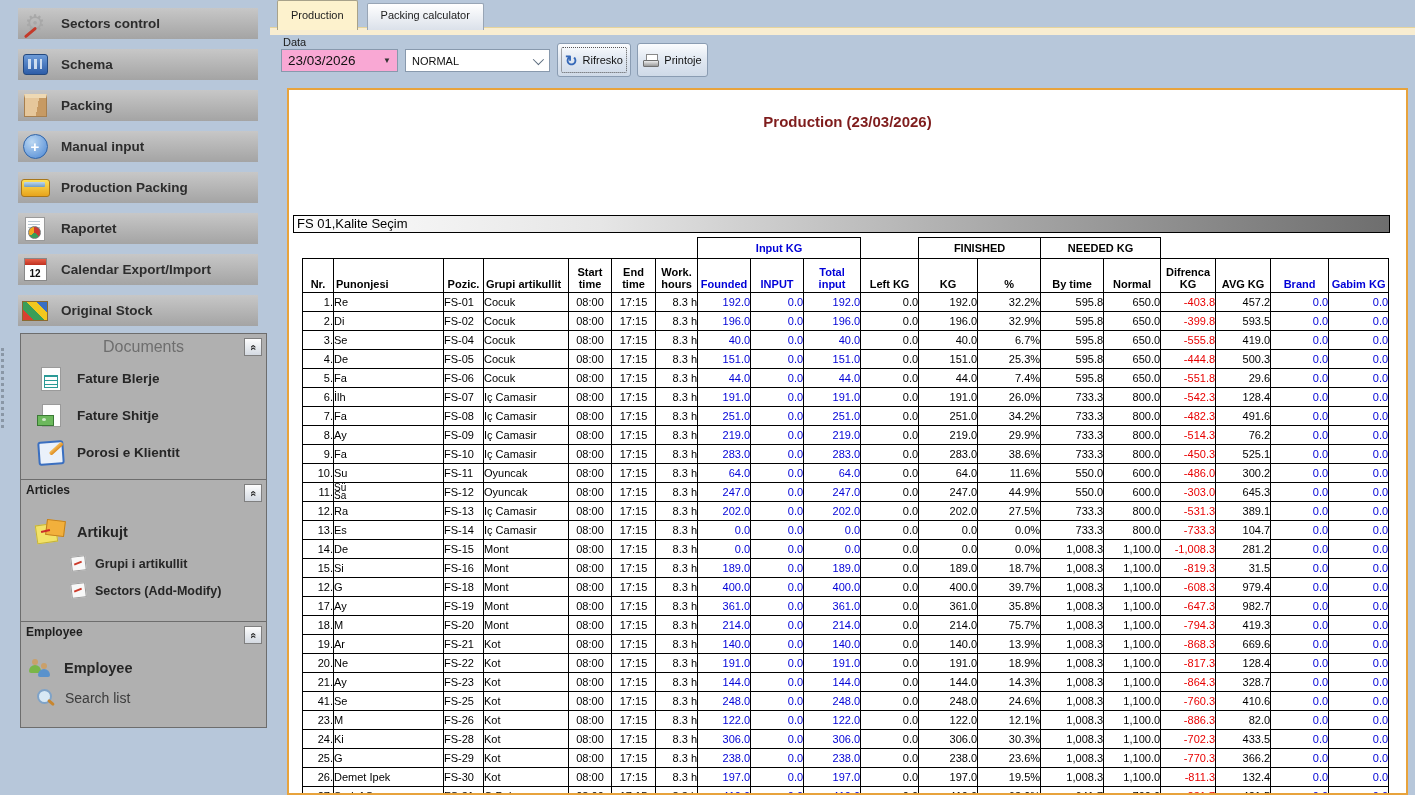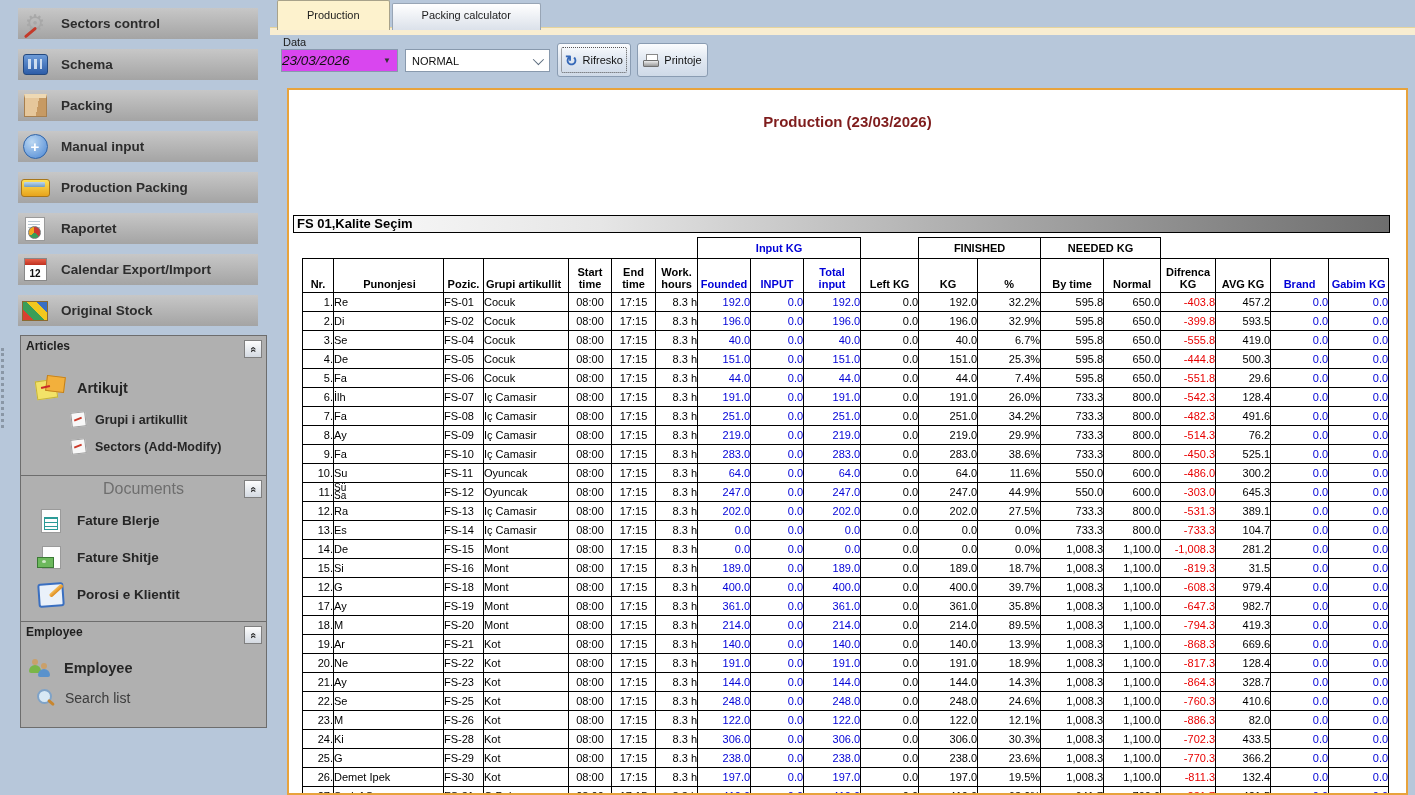--- a/index.html
+++ b/index.html
@@ -77,26 +77,26 @@
   .pitem .plabel{font-size:13.5px;font-weight:bold;color:#262626;}
   .pitem.sub{padding-left:50px;}
   .pitem.sub .plabel{font-size:12.5px;}
   .pitem.dim .plabel{font-weight:normal;color:#3c3c3c;font-size:14px;}
   .row-h36{height:37px;}  .row-h33{height:33px;}  .row-h28{height:27px;}
 
   
   .main{position:absolute;left:270px;top:0;width:1145px;height:795px;}
   .tabbar{position:absolute;left:7px;top:0;display:flex;align-items:flex-end;z-index:2;}
   .tab{font-size:11px;color:#1c1c1c;border:1px solid #98a5b5;border-bottom:none;border-radius:2px 2px 0 0;
-       background:linear-gradient(#ffffff,#dbe1ea);padding:5px 29px 5px;margin-right:2px;position:relative;top:0;cursor:pointer;height:16px;}
+       background:linear-gradient(#ffffff,#dbe1ea);padding:5px 13px 5px;margin-right:9px;position:relative;top:0;cursor:pointer;height:16px;}
   .tab.active{background:#fdf2cd;padding-top:8px;border-color:#a8a28a;z-index:3;}
   .tabstrip{position:absolute;left:0;top:27px;width:1145px;height:7px;background:#f8edd1;border-top:1px solid #e6d49c;}
   .data-label{position:absolute;left:13px;top:36px;font-size:11px;color:#1a1a1a;}
-  .date-field{position:absolute;left:11px;top:49px;width:117px;height:23px;background:#d946ef;border:1px solid #8899ad;
-      display:flex;align-items:center;font-size:13.5px;color:#111;box-sizing:border-box;cursor:text;font-style:italic;}
+  .date-field{position:absolute;left:11px;top:49px;width:117px;height:23px;background:#f9a8d4;border:1px solid #8899ad;
+      display:flex;align-items:center;font-size:13.5px;color:#111;padding-left:6px;box-sizing:border-box;cursor:text;}
   .date-arrow{margin-left:auto;padding-right:6px;font-size:8px;color:#333;}
   .combo{position:absolute;left:135px;top:49px;width:145px;height:23px;background:#fff;border:1px solid #8899ad;
       display:flex;align-items:center;font-size:11px;color:#111;padding-left:6px;box-sizing:border-box;cursor:pointer;}
   .combo-chev{margin-left:auto;margin-right:8px;width:7px;height:7px;border-right:1px solid #5a6b7d;border-bottom:1px solid #5a6b7d;
       transform:rotate(45deg) translateY(-2px);}
   .btn{position:absolute;top:43px;height:32px;border:1px solid #8a9cb2;border-radius:3px;
       background:linear-gradient(#fbfcfe,#e2e9f2 45%,#cfdae8);display:flex;align-items:center;justify-content:center;gap:5px;
       font-size:11px;color:#111;cursor:pointer;}
   .btn-rifresko{left:287px;width:72px;}
   .btn-printoje{left:367px;width:69px;}
@@ -105,21 +105,21 @@
   .printer{width:16px;height:13px;position:relative;}
   .printer i{position:absolute;left:3px;top:0;width:10px;height:5px;background:#fff;border:1px solid #888;}
   .printer b{position:absolute;left:0;bottom:0;width:16px;height:7px;background:linear-gradient(#ececec,#9a9a9a);border:1px solid #707070;border-radius:1px;box-sizing:border-box;}
 
   
   .report{position:absolute;left:17px;top:88px;width:1121px;height:707px;background:#fff;
       border:2px solid #e8a33c;box-sizing:border-box;overflow:hidden;}
   .report-title{position:absolute;left:0;top:23px;width:100%;text-align:center;font-size:15px;font-weight:bold;color:#7f1d1d;}
   .section-bar{position:absolute;left:4px;top:125px;width:1097px;height:18px;border:1px solid #000;box-sizing:border-box;
       background:linear-gradient(90deg,#fdfdfd,#e6e6e6 28%,#a2a2a2 68%,#6e6e6e);
-      font-size:13px;font-weight:bold;color:#000;line-height:16px;padding-left:3px;}
+      font-size:13px;font-weight:normal;color:#000;line-height:16px;padding-left:3px;}
   .prod-table{position:absolute;left:13px;top:147px;border-collapse:collapse;table-layout:fixed;width:1086px;
       font-size:11px;color:#000;}
   .prod-table th,.prod-table td{border:1px solid #000;overflow:hidden;padding:0;}
   .prod-table td{height:18px;}
   .grp td,.grp th{height:20px;}
   .g-pad{border:none !important;border-bottom:1px solid #000;}
   .g-side{border-top:none !important;}
   .g-box{font-weight:bold;text-align:center;}
   .hdr th{height:31px;vertical-align:bottom;text-align:center;font-weight:bold;white-space:pre-line;line-height:12px;padding-bottom:2px;}
   .blue{color:#0000d8;}
@@ -196,20 +196,51 @@
         <span class="nlabel">Calendar Export/Import</span>
       </div>
       <div class="nav-btn">
         <span class="nicon">
             <span class="mosaic"></span>
           </span>
         <span class="nlabel">Original Stock</span>
       </div>
     </div>
 
+    <div class="panel panel-docs">
+      <div class="panel-header-center">Documents</div>
+      <div class="collapse-btn">
+          <span class="chevs">«</span>
+        </div>
+      <div class="pitem row-h36">
+        <span class="nicon">
+            <span class="invoice-doc">
+              <i></i>
+            </span>
+          </span>
+        <span class="plabel">Fature Blerje</span>
+      </div>
+      <div class="pitem row-h36">
+        <span class="nicon">
+            <span class="sales-doc">
+              <i></i>
+            </span>
+          </span>
+        <span class="plabel">Fature Shitje</span>
+      </div>
+      <div class="pitem row-h36">
+        <span class="nicon">
+            <span class="order-pad">
+              <i></i>
+            </span>
+          </span>
+        <span class="plabel">Porosi e Klientit</span>
+      </div>
+    </div>
+
     <div class="panel panel-articles">
       <div class="panel-header-left">Articles</div>
       <div class="collapse-btn">
           <span class="chevs">«</span>
         </div>
       <div class="pitem row-h36" style="margin-top:12px;">
         <span class="nicon">
             <span class="sticky">
               <i></i>
               <b></b>
@@ -222,51 +253,20 @@
         <span class="note-sm">
             <i></i>
           </span>
         <span class="plabel">Grupi i artikullit</span>
       </div>
       <div class="pitem sub row-h28">
         <span class="note-sm">
             <i></i>
           </span>
         <span class="plabel">Sectors (Add-Modify)</span>
-      </div>
-    </div>
-
-    <div class="panel panel-docs">
-      <div class="panel-header-center">Documents</div>
-      <div class="collapse-btn">
-          <span class="chevs">«</span>
-        </div>
-      <div class="pitem row-h36">
-        <span class="nicon">
-            <span class="invoice-doc">
-              <i></i>
-            </span>
-          </span>
-        <span class="plabel">Fature Blerje</span>
-      </div>
-      <div class="pitem row-h36">
-        <span class="nicon">
-            <span class="sales-doc">
-              <i></i>
-            </span>
-          </span>
-        <span class="plabel">Fature Shitje</span>
-      </div>
-      <div class="pitem row-h36">
-        <span class="nicon">
-            <span class="order-pad">
-              <i></i>
-            </span>
-          </span>
-        <span class="plabel">Porosi e Klientit</span>
       </div>
     </div>
 
     <div class="panel panel-emp">
       <div class="panel-header-left">Employee</div>
       <div class="collapse-btn">
           <span class="chevs">«</span>
         </div>
       <div class="pitem row-h33" style="margin-top:8px;padding-left:8px;">
         <span class="people">
@@ -348,21 +348,21 @@
           <tr class="grp">
             <td class="g-pad" colspan="7"></td>
             <th class="g-box blue" colspan="3">Input KG</th>
             <td class="g-side"></td>
             <th class="g-box" colspan="2">FINISHED</th>
             <th class="g-box" colspan="2">NEEDED KG</th>
             <td class="g-pad" colspan="4"></td>
           </tr>
           <tr class="hdr">
             <th>Nr.</th>
-            <th style="text-align:center;padding-left:2px;">Punonjesi</th>
+            <th style="text-align:left;padding-left:2px;">Punonjesi</th>
             <th>Pozic.</th>
             <th style="text-align:left;padding-left:2px;">Grupi artikullit</th>
             <th>Start
 time</th>
             <th>End
 time</th>
             <th>Work.
 hours</th>
             <th class="blue">Founded</th>
             <th class="blue">INPUT</th>
@@ -745,21 +745,21 @@
               <td class="c-pozic">FS-20</td>
               <td class="c-grupi">Mont</td>
               <td class="c-start">08:00</td>
               <td class="c-end">17:15</td>
               <td class="c-hours">8.3 h</td>
               <td class="c-founded">214.0</td>
               <td class="c-input">0.0</td>
               <td class="c-total">214.0</td>
               <td class="c-left">0.0</td>
               <td class="c-kg">214.0</td>
-              <td class="c-pct">89.5%</td>
+              <td class="c-pct">75.7%</td>
               <td class="c-bytime">1,008.3</td>
               <td class="c-normal">1,100.0</td>
               <td class="c-difrenca">-794.3</td>
               <td class="c-avg">419.3</td>
               <td class="c-brand">0.0</td>
               <td class="c-gabim">0.0</td>
             </tr>
             <tr>
               <td class="c-nr">19.</td>
               <td class="c-name">Ar</td>
@@ -817,21 +817,21 @@
               <td class="c-kg">144.0</td>
               <td class="c-pct">14.3%</td>
               <td class="c-bytime">1,008.3</td>
               <td class="c-normal">1,100.0</td>
               <td class="c-difrenca">-864.3</td>
               <td class="c-avg">328.7</td>
               <td class="c-brand">0.0</td>
               <td class="c-gabim">0.0</td>
             </tr>
             <tr>
-              <td class="c-nr">22.</td>
+              <td class="c-nr">41.</td>
               <td class="c-name">Se</td>
               <td class="c-pozic">FS-25</td>
               <td class="c-grupi">Kot</td>
               <td class="c-start">08:00</td>
               <td class="c-end">17:15</td>
               <td class="c-hours">8.3 h</td>
               <td class="c-founded">248.0</td>
               <td class="c-input">0.0</td>
               <td class="c-total">248.0</td>
               <td class="c-left">0.0</td>

